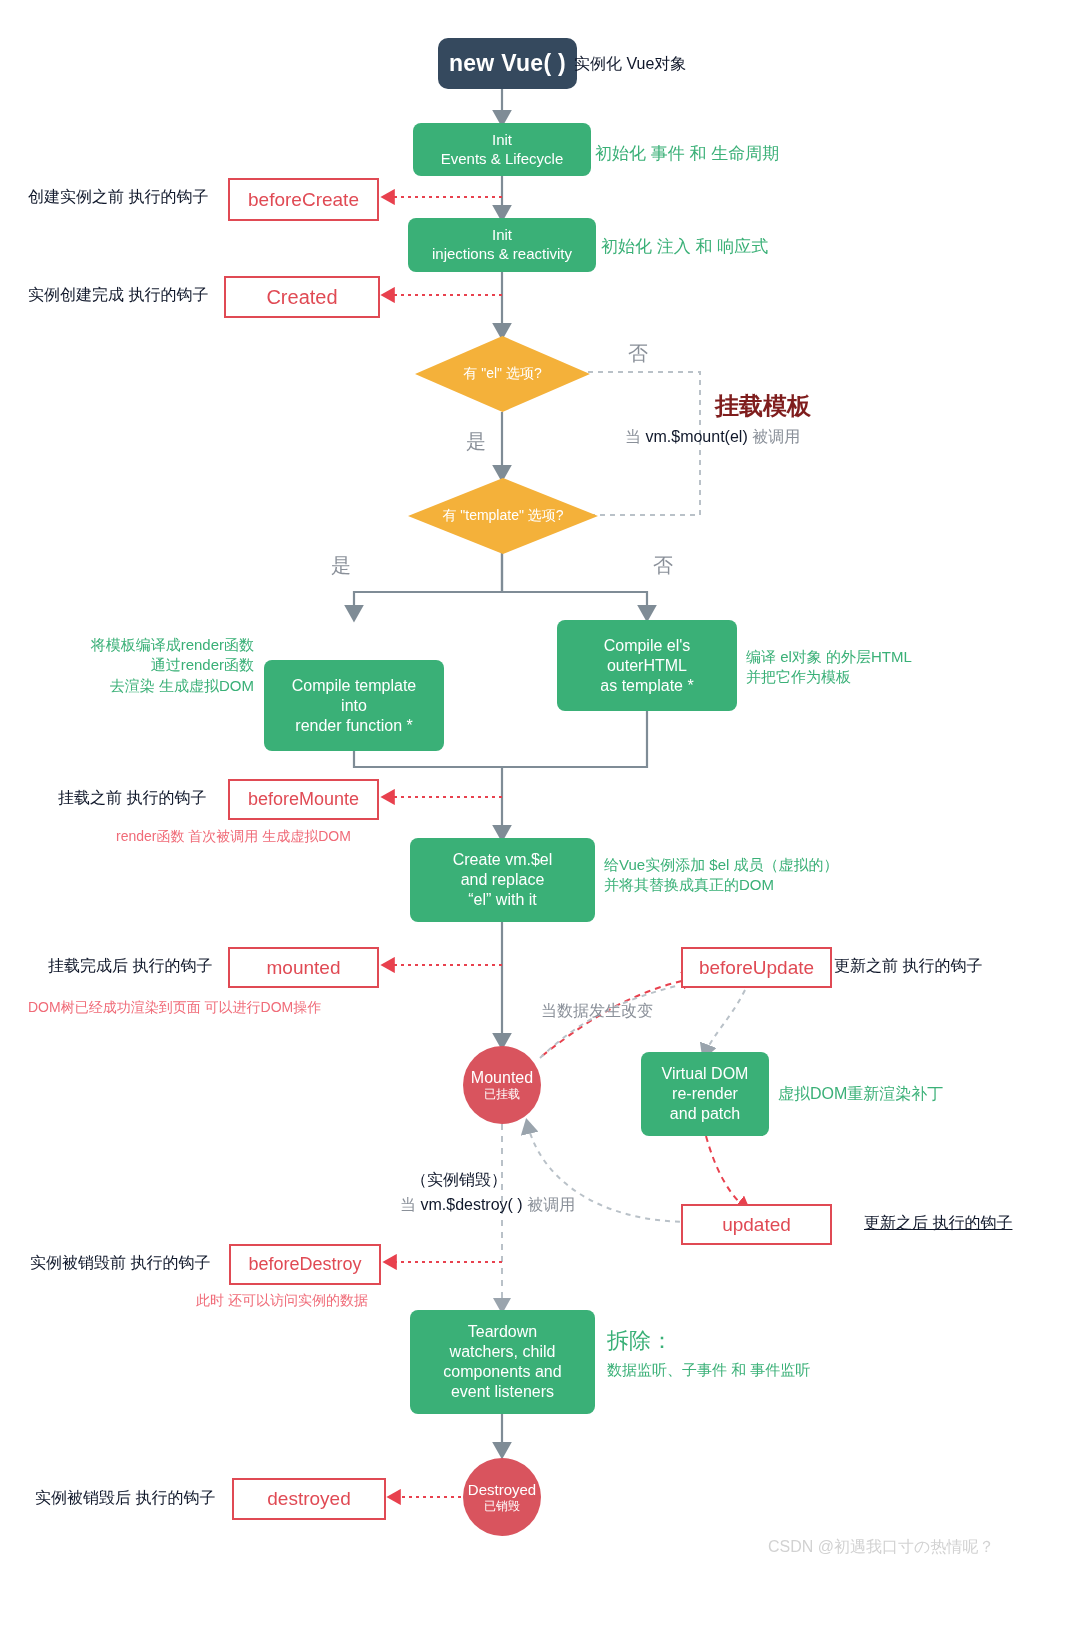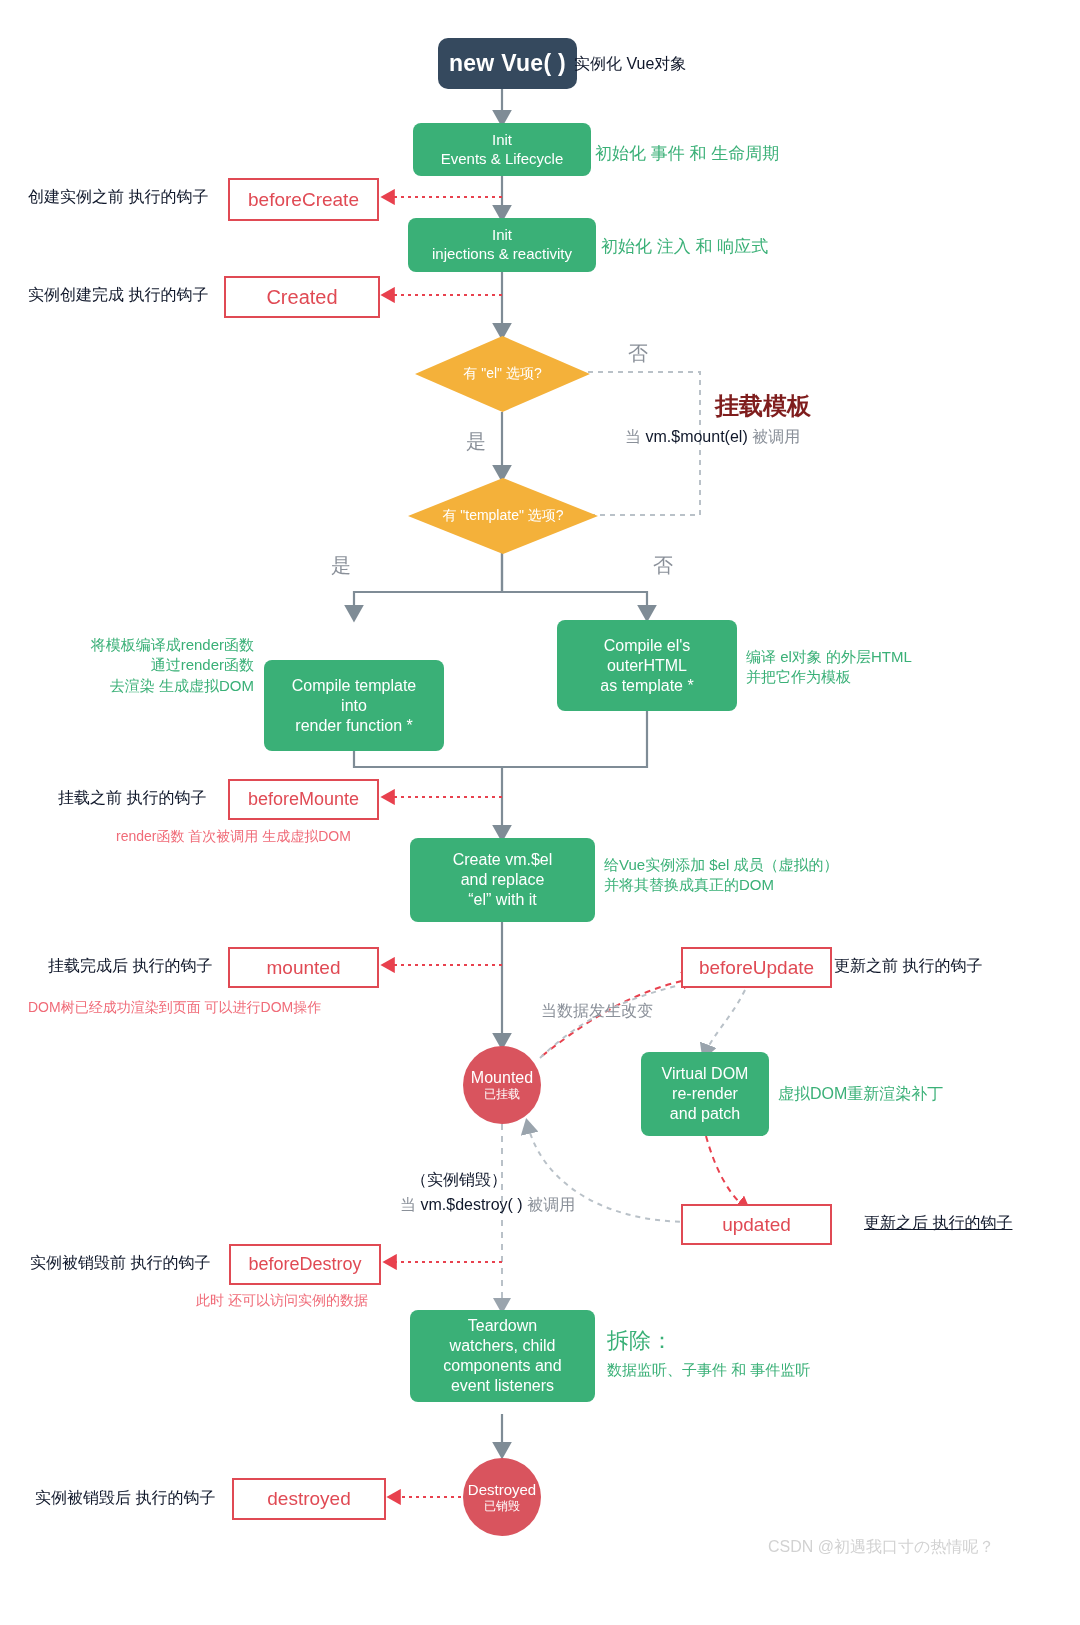--- a/index.html
+++ b/index.html
@@ -254,21 +254,21 @@
     <span>updated</span>
   </div>
   <div class="abs txt txt-red" style="left:864px; top:1212px; font-size:16px;text-decoration:underline;">更新之后 执行的钩子</div>
 
   <div class="abs node-hook" style="left:229px; top:1244px; width:148px; height:37px; font-size:18px;">
     <span>beforeDestroy</span>
   </div>
   <div class="abs txt txt-red" style="left:30px; top:1252px; font-size:16px;">实例被销毁前 执行的钩子</div>
   <div class="abs txt txt-pink" style="left:196px; top:1291px; font-size:14px;">此时 还可以访问实例的数据</div>
 
-  <div class="abs node-green multi" style="left:410px; top:1310px; width:185px; height:92px; font-size:16px;">Teardown
+  <div class="abs node-green multi" style="left:410px; top:1310px; width:185px; height:104px; font-size:16px;">Teardown
 watchers, child
 components and
 event listeners</div>
   <div class="abs txt txt-green" style="left:607px; top:1326px; font-size:22px;">拆除：</div>
   <div class="abs txt txt-green" style="left:607px; top:1360px; font-size:15px;">数据监听、子事件 和 事件监听</div>
 
   <div class="abs node-circle" style="left:463px; top:1458px; width:78px; height:78px;">
     <span style="font-size:15px;">Destroyed</span>
     <span style="font-size:12px;">已销毁</span>
   </div>

